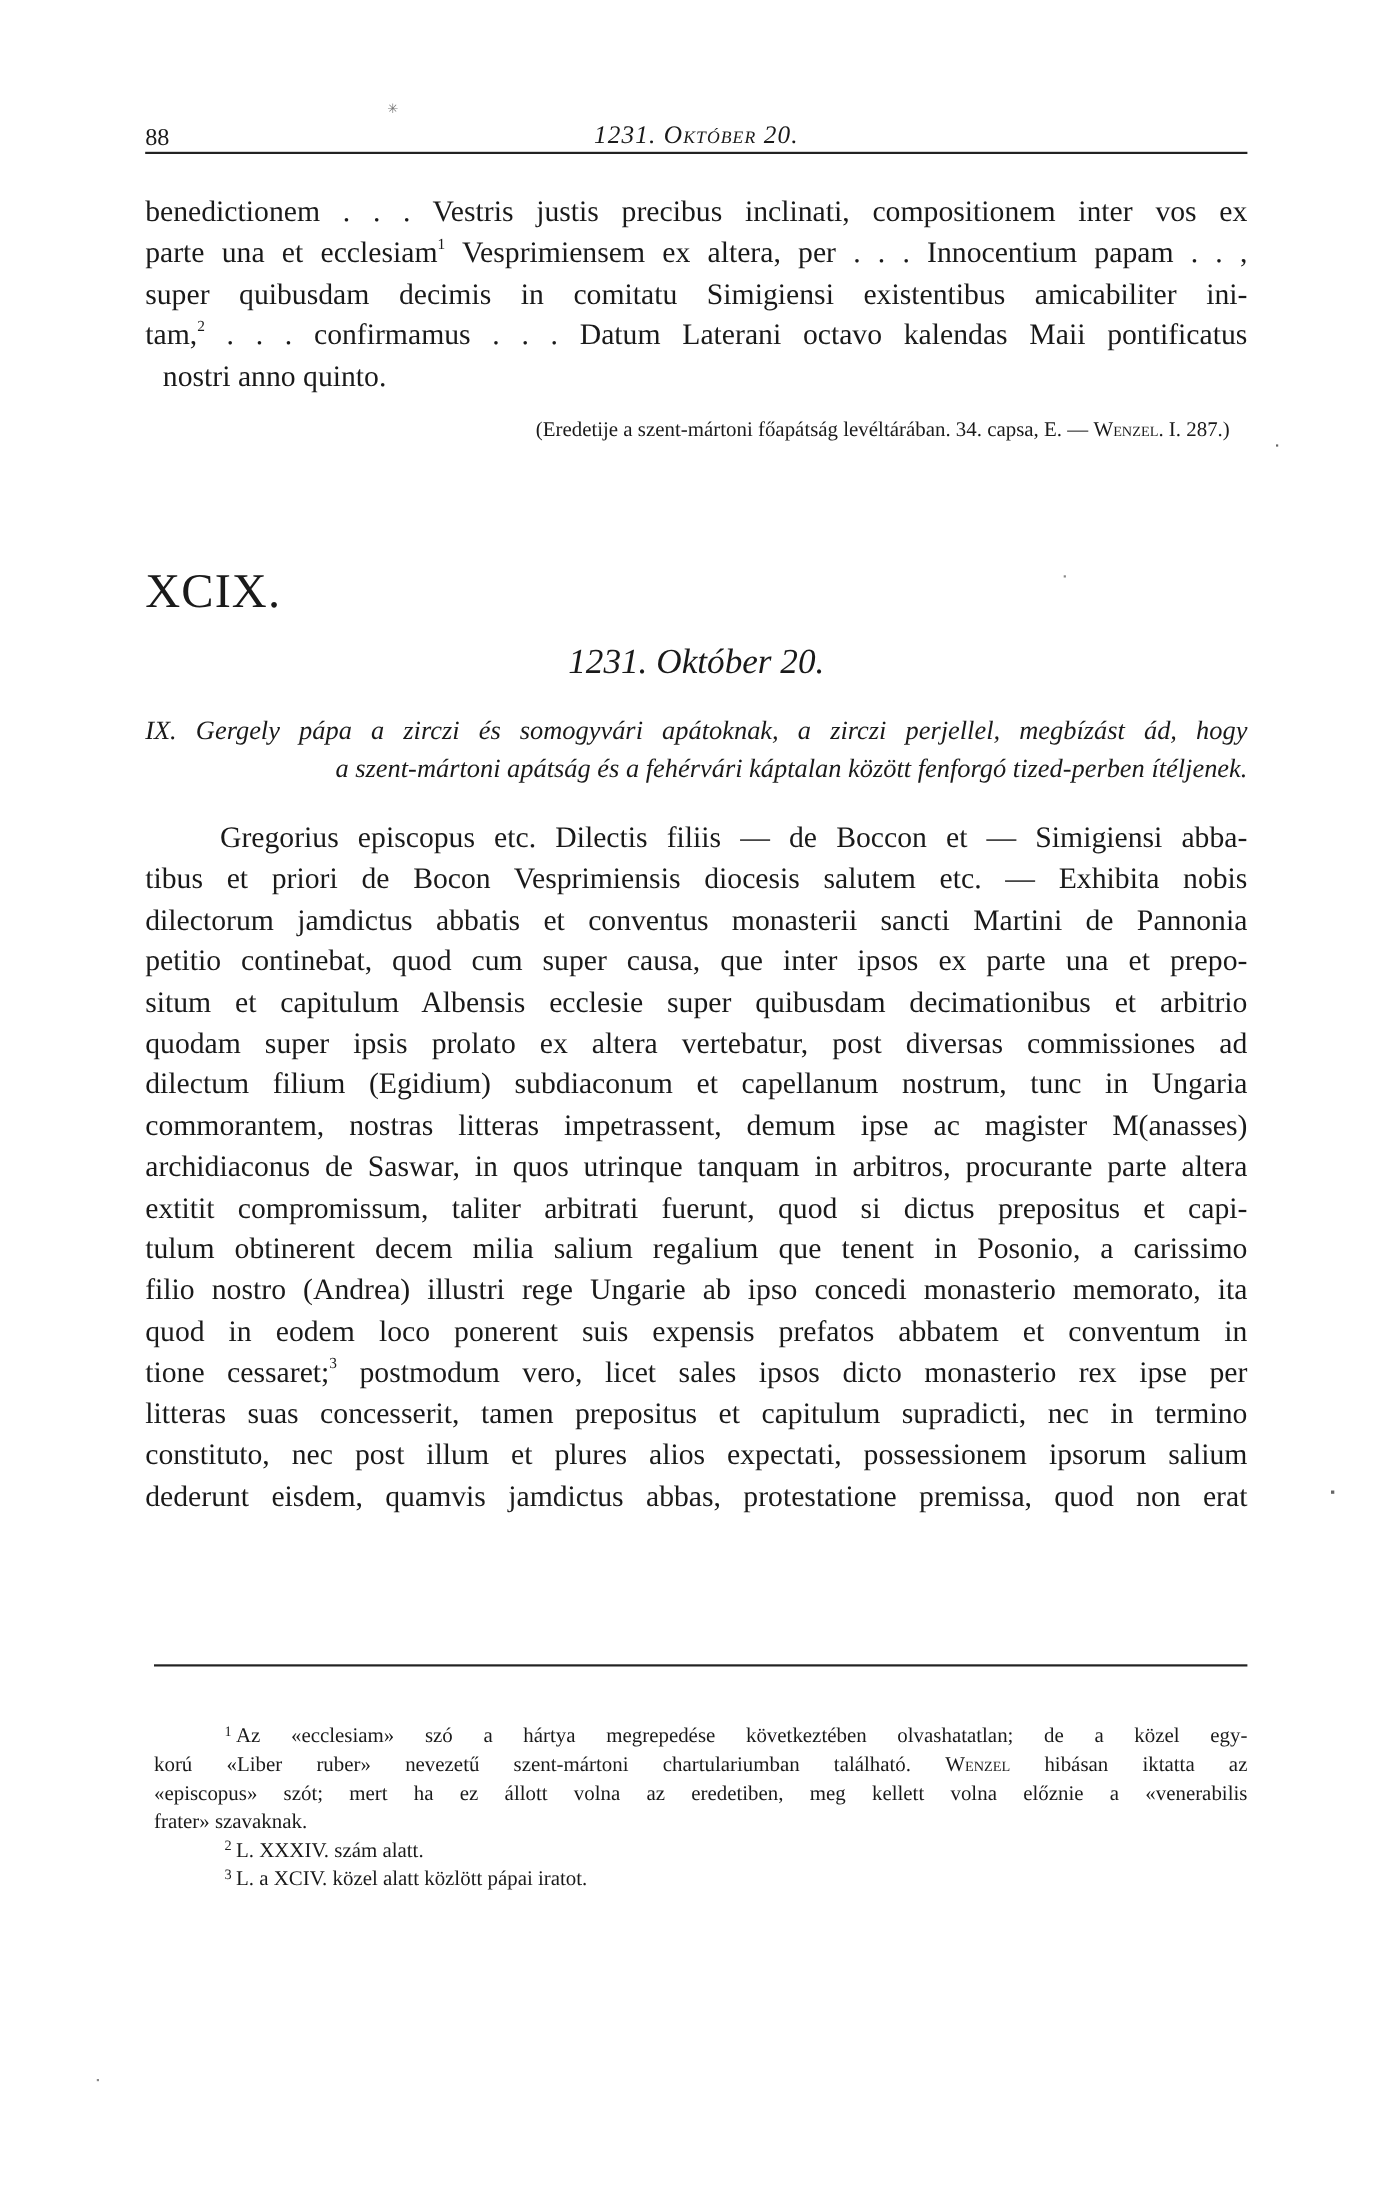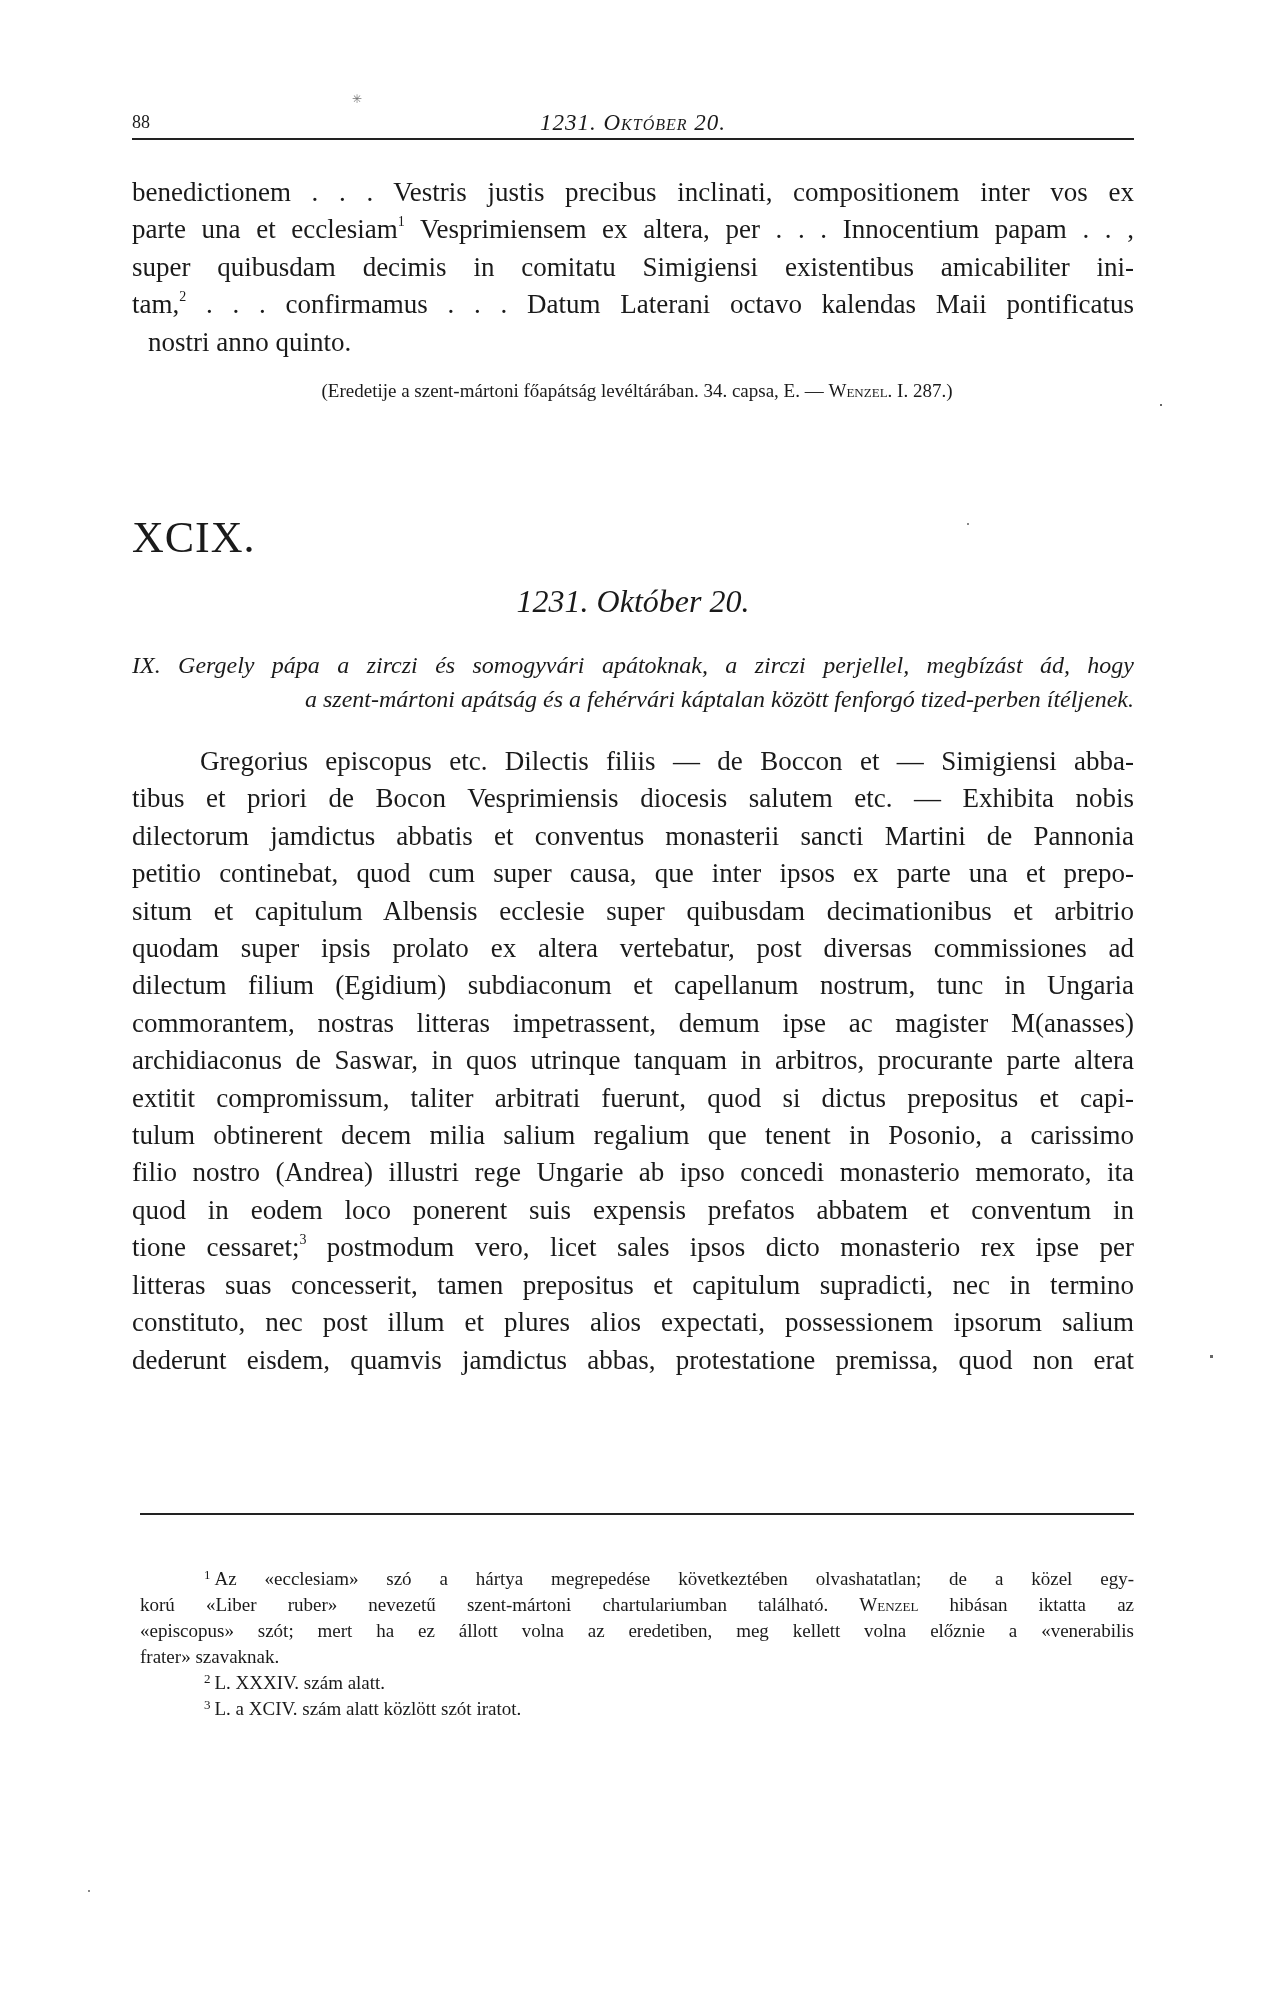--- a/index.html
+++ b/index.html
@@ -30,21 +30,21 @@
       position: absolute;
       left: 132px;
       top: 108px;
       width: 1002px;
       height: 30px;
     }
     .page-number {
       position: absolute;
       left: 0;
       top: 4px;
-      font-size: 18px;
+      font-size: 22px;
       text-align: right;
     }
     .running-title {
       position: absolute;
       left: 0; right: 0;
       text-align: center;
       top: 2px;
       font-size: 23px;
       font-style: italic;
       letter-spacing: 1px;
@@ -78,24 +78,24 @@
       text-align-last: justify;
       white-space: nowrap;
     }
     .body-text .line.last {
       text-align-last: left;
       margin-left: 16px;
     }
     .para1 { top: 174px; }
     .source-note {
       position: absolute;
-      left: 136px;
+      left: 116px;
       width: 1002px;
       top: 380px;
-      text-align: center;
+      text-align: right;
       font-size: 19px;
     }
     .sc-small {
       font-variant: small-caps;
     }
     .section-number {
       position: absolute;
       left: 132px;
       width: 1002px;
       top: 512px;
@@ -246,18 +246,18 @@
     <div class="fn">
       <span class="line indent"><span class="fn-mark">1</span><span>Az «ecclesiam» szó a hártya megrepedése következtében olvashatatlan; de a közel egy-</span></span>
       <span class="line"><span>korú «Liber ruber» nevezetű szent-mártoni chartulariumban található. </span><span class="sc-small">Wenzel</span><span> hibásan iktatta az</span></span>
       <span class="line">«episcopus» szót; mert ha ez állott volna az eredetiben, meg kellett volna előznie a «venerabilis</span>
       <span class="line last">frater» szavaknak.</span>
     </div>
     <div class="fn">
       <span class="line indent last"><span class="fn-mark">2</span><span>L. XXXIV. szám alatt.</span></span>
     </div>
     <div class="fn">
-      <span class="line indent last"><span class="fn-mark">3</span><span>L. a XCIV. szám alatt közlött szót iratot.</span></span>
+      <span class="line indent last"><span class="fn-mark">3</span><span>L. a XCIV. közel alatt közlött pápai iratot.</span></span>
     </div>
   </div>
 
   <span class="dot4"></span>
 </div>
 
 </body></html>

